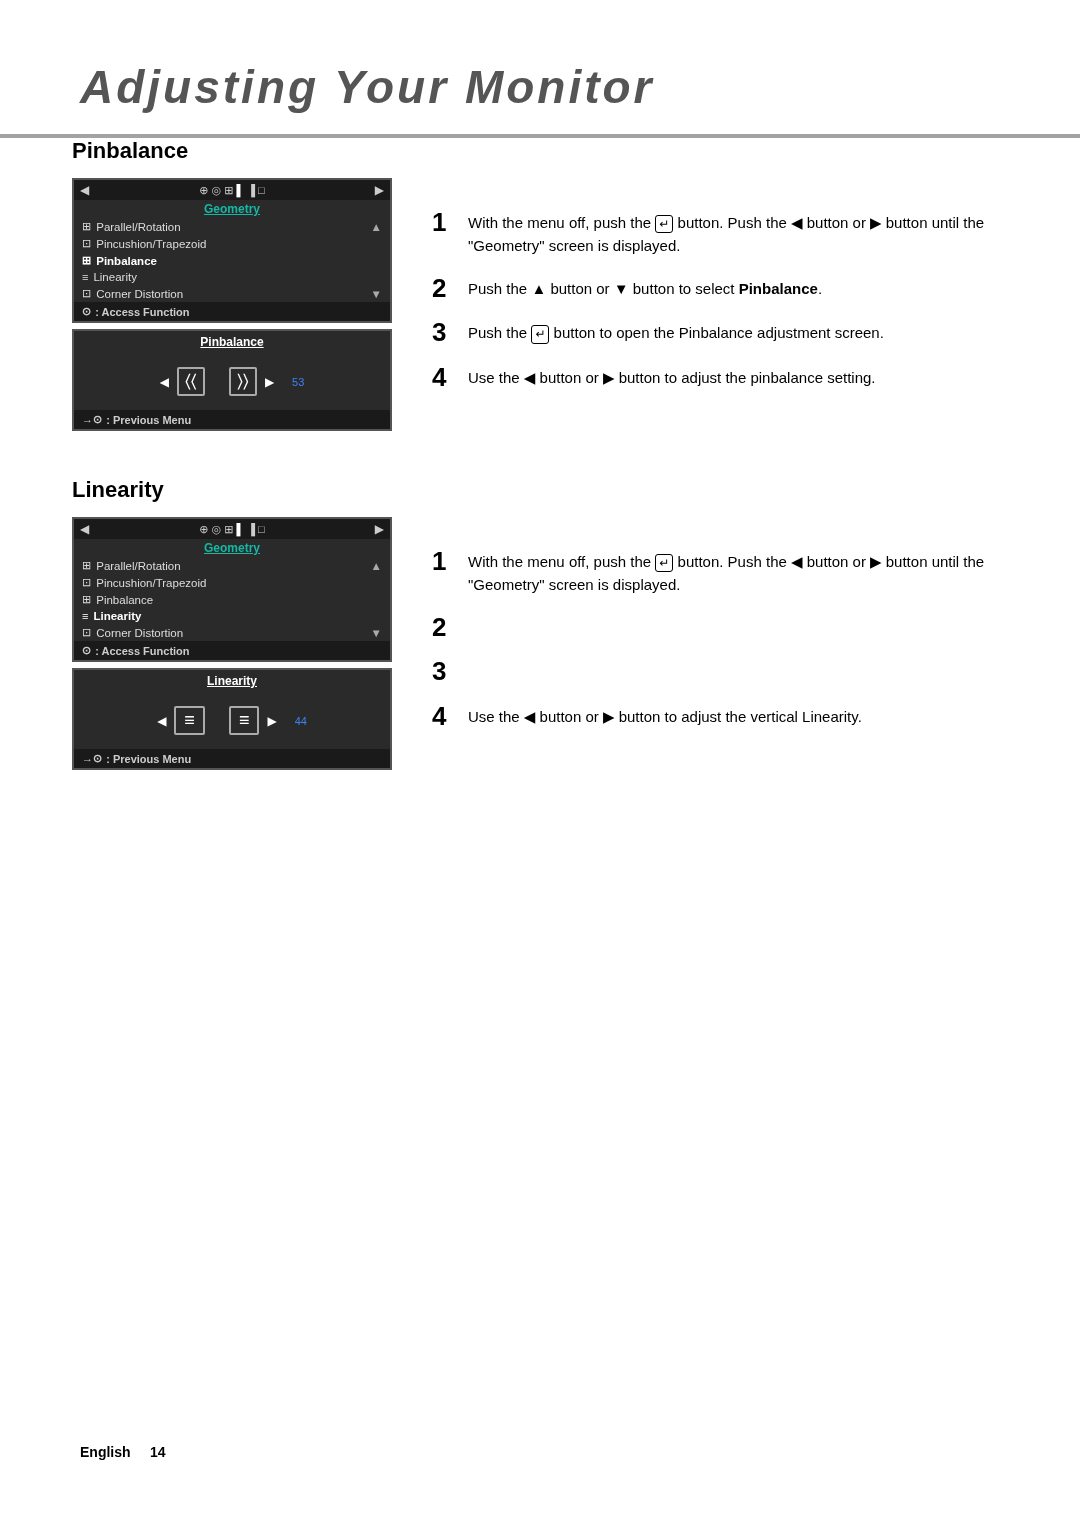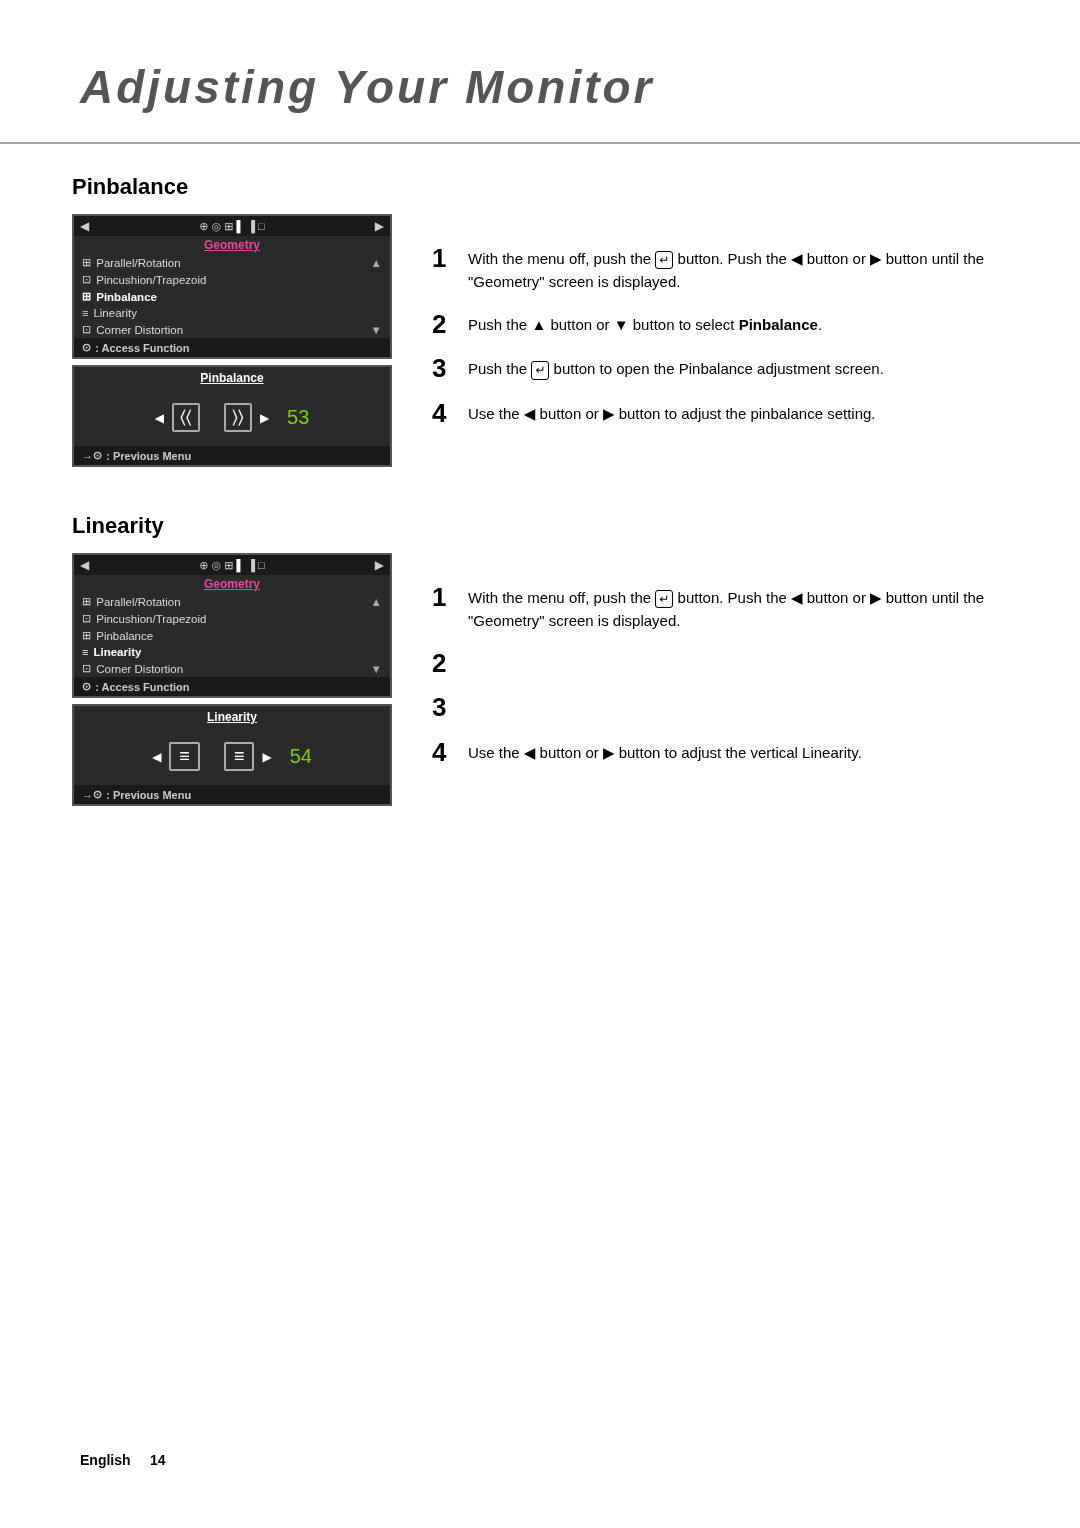--- a/index.html
+++ b/index.html
@@ -7,23 +7,22 @@
       width: 1080px;
       min-height: 1528px;
       background: #ffffff;
       font-family: Arial, Helvetica, sans-serif;
       color: #000000;
       position: relative;
     }
 
     
     .page-title-area {
-      padding: 60px 80px 28px 80px;
-      border-bottom: 2px solid #a3a3a3;
-      margin-bottom: 30px;
+      padding: 60px 80px 20px 80px;
+      border-bottom: 4px solid #a3a3a3;
     }
     .page-title {
       font-size: 46px;
       font-weight: bold;
       color: #555;
       letter-spacing: 3px;
       font-style: italic;
     }
 
     
@@ -78,21 +77,21 @@
     .osd-topbar span {
       color: #ccc;
     }
 
     .osd-title-row {
       text-align: center;
       font-weight: bold;
       padding: 2px 0;
       font-size: 12px;
       text-decoration: underline;
-      color: #ec4899;
+      color: #14b8a6;
       background: #2a2a2a;
     }
 
     .osd-item {
       display: flex;
       align-items: center;
       padding: 2px 8px;
       font-size: 11.5px;
       color: #ddd;
     }
@@ -149,22 +148,22 @@
       gap: 8px;
       font-size: 16px;
     }
 
     .adj-icon {
       font-size: 20px;
       color: #fff;
     }
 
     .adj-value {
-      font-size: 20px;
-      color: #84cc16;
+      font-size: 11px;
+      color: #3b82f6;
       margin-left: 10px;
     }
 
     .adj-bottom {
       display: flex;
       align-items: center;
       padding: 3px 8px;
       background: #1a1a1a;
       font-size: 11px;
       color: #ccc;
@@ -207,21 +206,21 @@
       border-radius: 3px;
       padding: 0px 3px;
       font-size: 12px;
       line-height: 1.4;
       vertical-align: middle;
     }
 
     
     .footer {
       position: absolute;
-      bottom: 60px;
+      bottom: 68px;
       left: 80px;
       font-size: 14px;
       font-weight: bold;
     }
 
     
     .tri-left { font-size: 12px; }
     .tri-right { font-size: 12px; }
 
     .osd-topbar-icons {
@@ -404,21 +403,21 @@
         </div>
 
         <div class="adj-box">
           <div class="adj-title">Linearity</div>
           <div class="adj-controls">
             <span class="adj-icon tri-left">◀</span>
             <span style="font-size:18px; border:2px solid #aaa; padding:2px 8px; border-radius:2px;">≡</span>
             <span style="margin:0 4px;"></span>
             <span style="font-size:18px; border:2px solid #aaa; padding:2px 8px; border-radius:2px;">≡</span>
             <span class="adj-icon tri-right">▶</span>
-            <span class="adj-value">54</span>
+            <span class="adj-value">44</span>
           </div>
           <div class="adj-bottom">
             <span class="prev-menu-icon">→⊙</span>
             <span>: Previous Menu</span>
           </div>
         </div>
       </div>
 
       <div class="right-col">
 

